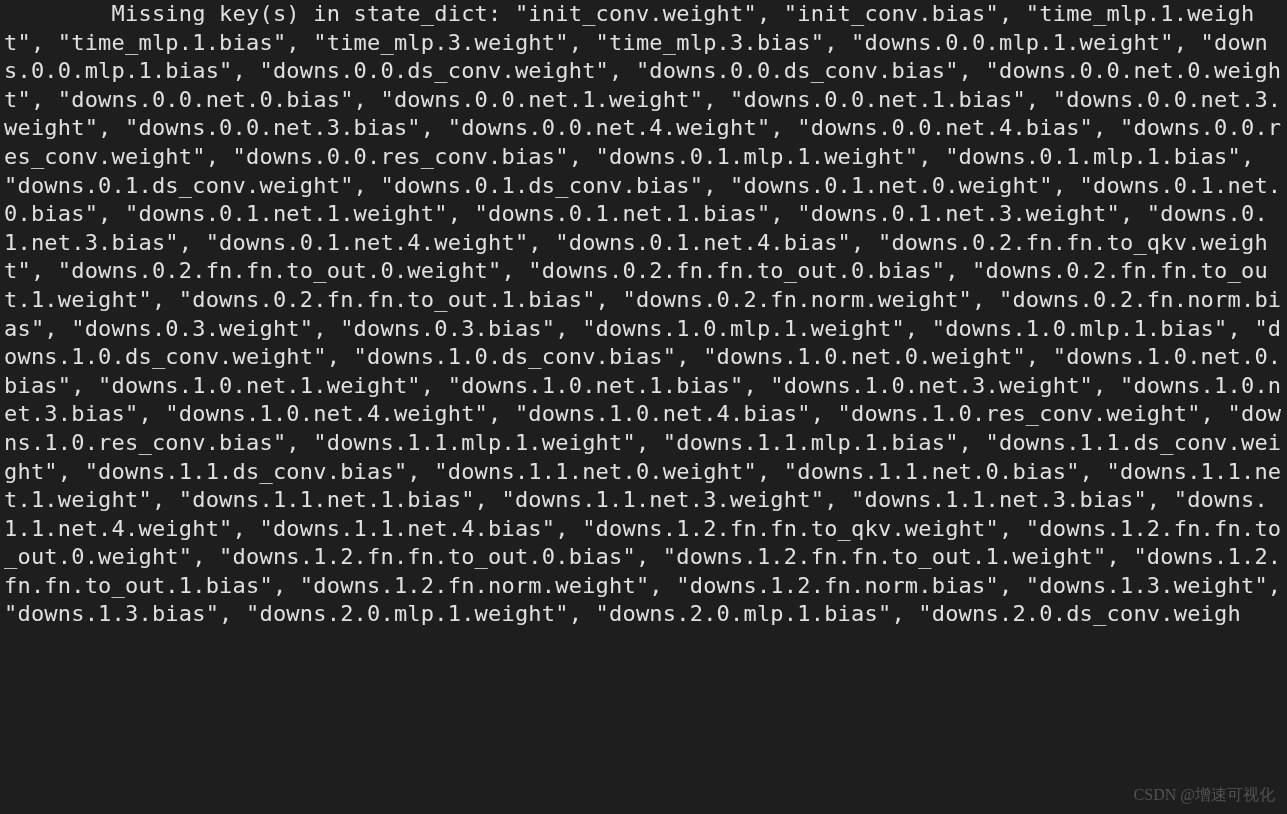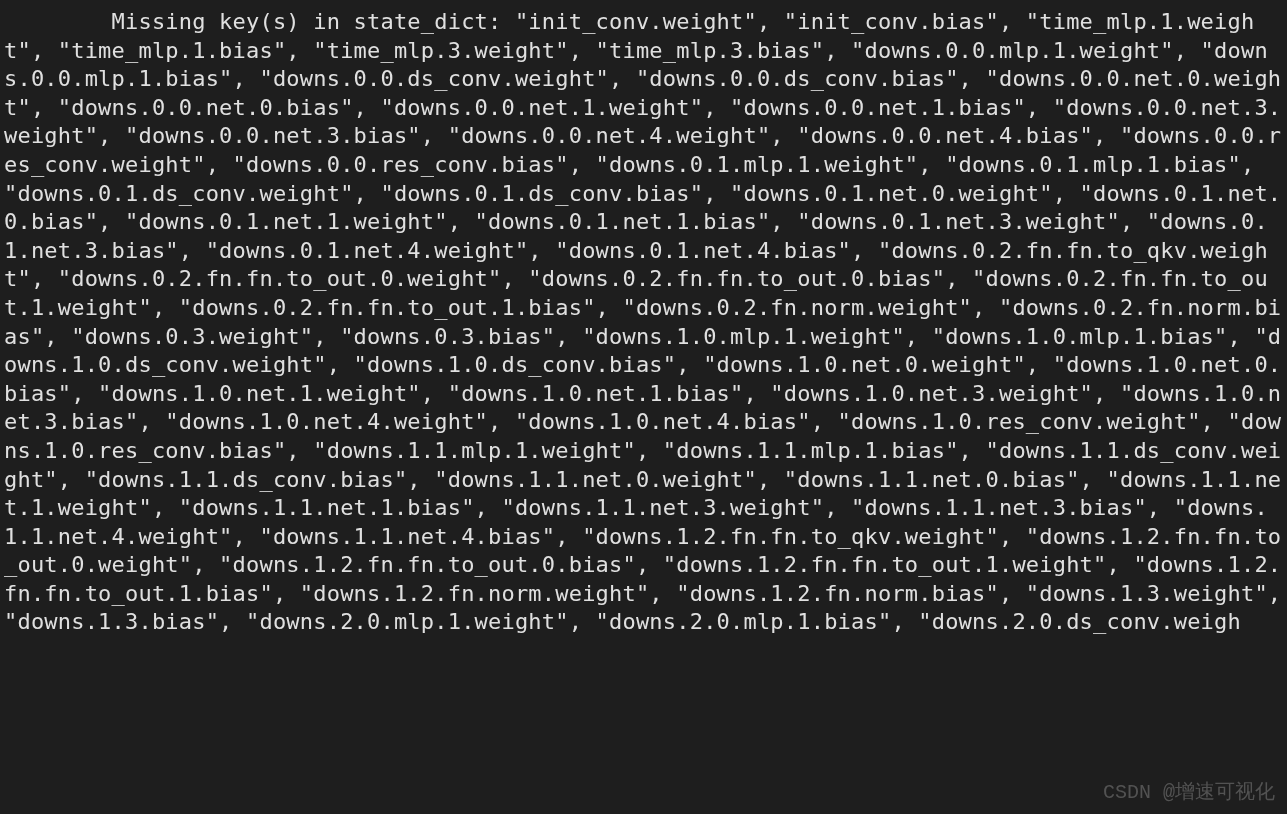--- a/index.html
+++ b/index.html
@@ -7,32 +7,32 @@
     padding: 0;
     background: #1e1e1e;
     color: #e0e0e0;
     font-family: "Consolas", "Menlo", "Monaco", monospace;
     font-size: 22px;
     line-height: 1.30;
     overflow: hidden;
   }
   pre {
     margin: 0;
-    padding: 8px 4px;
+    padding: 0 4px;
     white-space: pre-wrap;
     word-break: break-all;
     letter-spacing: 0.2px;
   }
   .watermark {
     position: fixed;
     right: 12px;
     bottom: 8px;
     color: rgba(180,180,180,0.35);
-    font-size: 20px;
-    font-family: Liberation Mono, monospace;
+    font-size: 16px;
+    font-family: Liberation Serif, serif;
     pointer-events: none;
   }
 </style>
 </head>
 <body>
 
 <pre>        Missing key(s) in state_dict: "init_conv.weight", "init_conv.bias", "time_mlp.1.weight", "time_mlp.1.bias", "time_mlp.3.weight", "time_mlp.3.bias", "downs.0.0.mlp.1.weight", "downs.0.0.mlp.1.bias", "downs.0.0.ds_conv.weight", "downs.0.0.ds_conv.bias", "downs.0.0.net.0.weight", "downs.0.0.net.0.bias", "downs.0.0.net.1.weight", "downs.0.0.net.1.bias", "downs.0.0.net.3.weight", "downs.0.0.net.3.bias", "downs.0.0.net.4.weight", "downs.0.0.net.4.bias", "downs.0.0.res_conv.weight", "downs.0.0.res_conv.bias", "downs.0.1.mlp.1.weight", "downs.0.1.mlp.1.bias", "downs.0.1.ds_conv.weight", "downs.0.1.ds_conv.bias", "downs.0.1.net.0.weight", "downs.0.1.net.0.bias", "downs.0.1.net.1.weight", "downs.0.1.net.1.bias", "downs.0.1.net.3.weight", "downs.0.1.net.3.bias", "downs.0.1.net.4.weight", "downs.0.1.net.4.bias", "downs.0.2.fn.fn.to_qkv.weight", "downs.0.2.fn.fn.to_out.0.weight", "downs.0.2.fn.fn.to_out.0.bias", "downs.0.2.fn.fn.to_out.1.weight", "downs.0.2.fn.fn.to_out.1.bias", "downs.0.2.fn.norm.weight", "downs.0.2.fn.norm.bias", "downs.0.3.weight", "downs.0.3.bias", "downs.1.0.mlp.1.weight", "downs.1.0.mlp.1.bias", "downs.1.0.ds_conv.weight", "downs.1.0.ds_conv.bias", "downs.1.0.net.0.weight", "downs.1.0.net.0.bias", "downs.1.0.net.1.weight", "downs.1.0.net.1.bias", "downs.1.0.net.3.weight", "downs.1.0.net.3.bias", "downs.1.0.net.4.weight", "downs.1.0.net.4.bias", "downs.1.0.res_conv.weight", "downs.1.0.res_conv.bias", "downs.1.1.mlp.1.weight", "downs.1.1.mlp.1.bias", "downs.1.1.ds_conv.weight", "downs.1.1.ds_conv.bias", "downs.1.1.net.0.weight", "downs.1.1.net.0.bias", "downs.1.1.net.1.weight", "downs.1.1.net.1.bias", "downs.1.1.net.3.weight", "downs.1.1.net.3.bias", "downs.1.1.net.4.weight", "downs.1.1.net.4.bias", "downs.1.2.fn.fn.to_qkv.weight", "downs.1.2.fn.fn.to_out.0.weight", "downs.1.2.fn.fn.to_out.0.bias", "downs.1.2.fn.fn.to_out.1.weight", "downs.1.2.fn.fn.to_out.1.bias", "downs.1.2.fn.norm.weight", "downs.1.2.fn.norm.bias", "downs.1.3.weight", "downs.1.3.bias", "downs.2.0.mlp.1.weight", "downs.2.0.mlp.1.bias", "downs.2.0.ds_conv.weigh</pre>
 
 <div class="watermark">CSDN @增速可视化</div>
 

